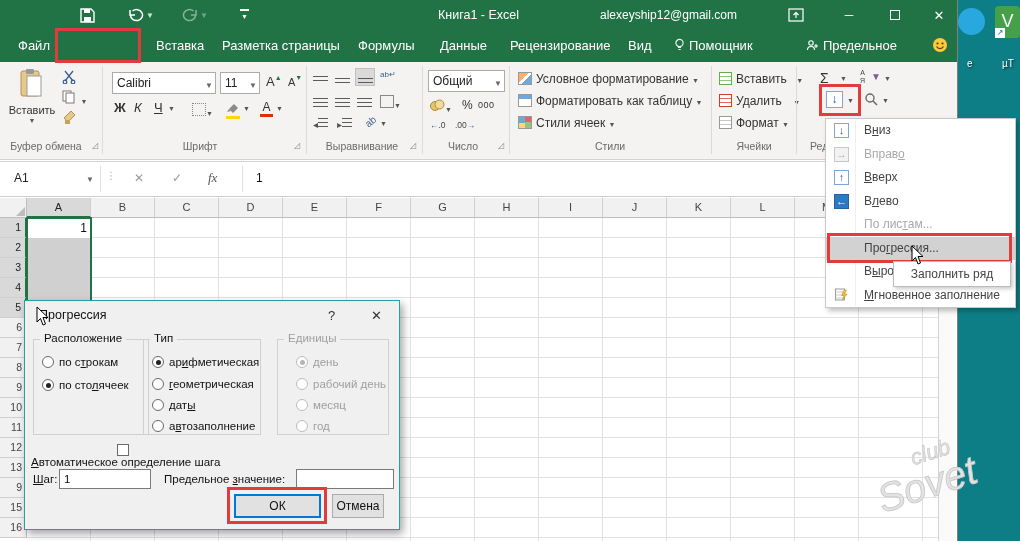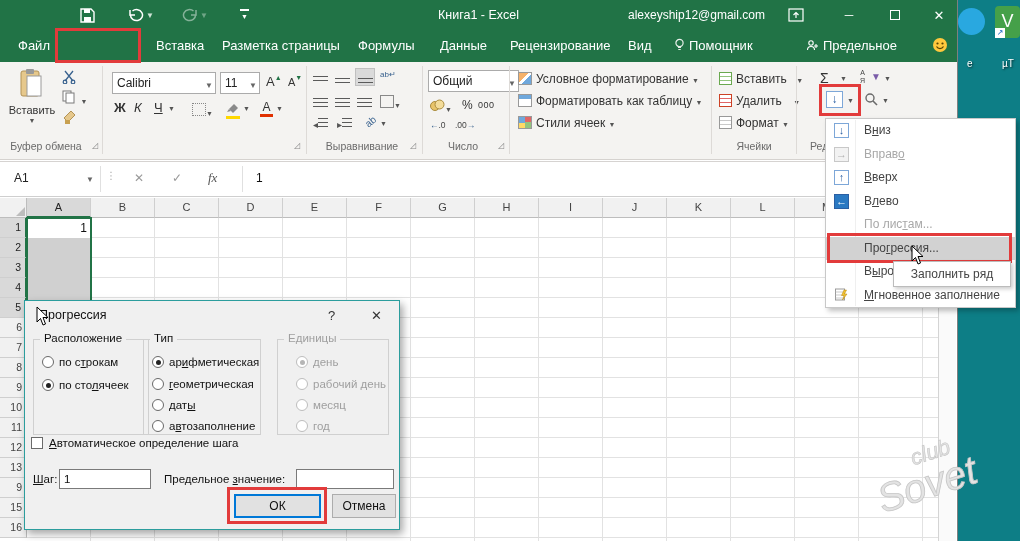--- a/index.html
+++ b/index.html
@@ -102,21 +102,21 @@
       <svg width="16" height="14" viewBox="0 0 16 14">
           <path d="M14 2 v5 h-5" fill="none" stroke="#fff" stroke-width="1.5"></path>
           <path d="M13.5 7 a6 5.5 0 1 1 -2 -4" fill="none" stroke="#fff" stroke-width="1.5"></path>
         </svg>
       <span class="caret">▼</span>
     </div>
     <div class="qat" style="left:240px; display:block; top:9px; height:auto; text-align:center; line-height:5px;">
       <div style="width:9px; height:1.5px; background:#fff; margin:0 auto;"></div>
       <div style="font-size:7px; color:#fff; margin-top:3px;">▼</div>
     </div>
-    <div class="qat" style="left:628px; font-size:12px;">
+    <div class="qat" style="left:600px; font-size:12px;">
         <span>alexeyship12@gmail.com</span>
       </div>
     <div class="qat" style="left:788px;">
       <svg width="16" height="14" viewBox="0 0 16 14">
           <rect x="1" y="1" width="14" height="12" fill="none" stroke="#fff" stroke-width="1.2"></rect>
           <path d="M8 10 V5 M5.5 7 L8 4.5 L10.5 7" stroke="#fff" stroke-width="1.2" fill="none"></path>
         </svg>
     </div>
     <div class="qat" style="left:834px; width:30px; justify-content:center;">
         <span style="font-size:12px;">─</span>
@@ -210,40 +210,41 @@
           <path d="M1 9 L3 6 L5 8 Z" fill="#8a8a8a"></path>
         </svg>
       <div style="width:14px; height:3px; background:#ffd800; margin-top:-2px;"></div>
     </div>
     <div class="rbtn dda" style="left:243px; top:43px;">▼</div>
     <div class="abs" style="left:260px; top:38px; font-size:12px; color:#333;">
       <div style="text-align:center;">А</div>
       <div style="width:13px; height:3px; background:#e03000;"></div>
     </div>
     <div class="rbtn dda" style="left:276px; top:43px;">▼</div>
+    <div class="glabel" style="left:103px; width:194px;">Шрифт</div>
     <div class="launch" style="left:294px;">◿</div>
     <div class="gsep" style="left:306px;"></div>
 
     <div class="abs" style="left:313px; top:8px;"><span class="bars" style="height:8px;"></span></div>
     <div class="abs" style="left:335px; top:10px;"><span class="bars" style="height:8px;"></span></div>
     <div class="abs" style="left:355px; top:6px; width:20px; height:18px; background:#dadada; border:1px solid #c0c0c0; padding:3px 2px;"><span class="bars" style="height:8px;"></span></div>
     <div class="abs" style="left:380px; top:8px; font-size:8px; color:#38618e;"><span>ab</span>↵</div>
     <div class="abs" style="left:313px; top:32px;"><span class="bars"></span></div>
     <div class="abs" style="left:335px; top:32px;"><span class="bars"></span></div>
     <div class="abs" style="left:357px; top:32px;"><span class="bars"></span></div>
     <div class="abs" style="left:380px; top:32px;"><span class="icbox" style="border:1px solid #888;"></span><span class="dda">▼</span></div>
     <div class="abs" style="left:313px; top:56px; font-size:10px; color:#555;">◂<span class="bars" style="width:10px;"></span></div>
     <div class="abs" style="left:337px; top:56px; font-size:10px; color:#555;">▸<span class="bars" style="width:10px;"></span></div>
     <div class="abs" style="left:365px; top:54px; font-size:10px; color:#38618e; transform:rotate(-40deg);">ab</div>
     <div class="rbtn dda" style="left:380px; top:58px;">▼</div>
     <div class="glabel" style="left:307px; width:110px;">Выравнивание</div>
     <div class="launch" style="left:410px;">◿</div>
     <div class="gsep" style="left:422px;"></div>
 
-    <div class="combo" style="left:428px; top:8px; width:91px; height:22px; line-height:20px;"><span>Общий</span><span class="dd">▼</span></div>
+    <div class="combo" style="left:428px; top:8px; width:77px; height:22px; line-height:20px;"><span>Общий</span><span class="dd">▼</span></div>
     <div class="abs" style="left:430px; top:36px;">
       <svg width="15" height="13" viewBox="0 0 15 13">
           <circle cx="5" cy="7" r="4.5" fill="#e8c46a" stroke="#a98b3e"></circle>
           <circle cx="9.5" cy="5.5" r="4.5" fill="#f3dc9a" stroke="#a98b3e"></circle>
         </svg><span class="dda">▼</span>
     </div>
     <div class="rbtn" style="left:462px; top:36px; font-size:12px;">%</div>
     <div class="rbtn" style="left:478px; top:38px; font-size:9px; letter-spacing:.5px;">000</div>
     <div class="abs" style="left:430px; top:58px; font-size:8.5px; color:#444;"><span style="color:#38618e;">←</span>.0</div>
     <div class="abs" style="left:455px; top:58px; font-size:8.5px; color:#444;">.00<span style="color:#38618e;">→</span></div>
@@ -253,20 +254,21 @@
 
     <div class="rbtn3" style="left:518px; top:7px;">
       <span class="icbox" style="background:linear-gradient(135deg,#f6b26b 0 40%,#fff 40% 60%,#6fa8dc 60%); border-color:#999; vertical-align:-2px; margin-right:4px;"></span><span>Условное форматирование</span> <span class="dda">▼</span>
     </div>
     <div class="rbtn3" style="left:518px; top:29px;">
       <span class="icbox" style="background:linear-gradient(to bottom,#6fa8dc 0 35%,#fff 35%); border-color:#999; vertical-align:-2px; margin-right:4px;"></span><span>Форматировать как таблицу</span> <span class="dda">▼</span>
     </div>
     <div class="rbtn3" style="left:518px; top:51px;">
       <span class="icbox" style="background:conic-gradient(#e06666 0 25%,#93c47d 25% 50%,#ffd966 50% 75%,#6fa8dc 75%); border-color:#999; vertical-align:-2px; margin-right:4px;"></span><span>Стили ячеек</span> <span class="dda">▼</span>
     </div>
+    <div class="glabel" style="left:510px; width:200px;">Стили</div>
     <div class="gsep" style="left:711px;"></div>
 
     <div class="rbtn3" style="left:719px; top:7px;">
       <span class="icbox" style="background:repeating-linear-gradient(to bottom,#fff 0 3px,#93c47d 3px 4px); border-color:#6aa84f; width:13px; vertical-align:-2px; margin-right:4px;"></span><span>Вставить</span> <span class="dda" style="margin-left:6px;">▼</span>
     </div>
     <div class="rbtn3" style="left:719px; top:29px;">
       <span class="icbox" style="background:repeating-linear-gradient(to bottom,#fff 0 3px,#e06666 3px 4px); border-color:#cc4125; width:13px; vertical-align:-2px; margin-right:4px;"></span><span>Удалить</span> <span class="dda" style="margin-left:8px;">▼</span>
     </div>
     <div class="rbtn3" style="left:719px; top:51px;">
       <span class="icbox" style="background:repeating-linear-gradient(to bottom,#fff 0 3px,#c9c9c9 3px 4px); border-color:#999; width:13px; vertical-align:-2px; margin-right:4px;"></span><span>Формат</span> <span class="dda">▼</span>
@@ -448,32 +450,32 @@
     <div class="radio" style="top:59px;">
         <span class="rb"></span>
         <span>месяц</span>
       </div>
     <div class="radio" style="top:80px;">
         <span class="rb"></span>
         <span>год</span>
       </div>
   </div>
 
-  <div class="abs" style="left:6px; top:136px; display:flex; align-items:center; font-size:11.5px; color:#111;">
+  <div class="abs" style="left:6px; top:143px; display:flex; align-items:center; font-size:11.5px; color:#111;flex-direction:column;">
     <span style="width:12px; height:12px; border:1px solid #6a6a6a; background:#fff; margin-right:6px;"></span>
     <span><span></span><span class="u">А</span><span>втоматическое определение шага</span></span>
   </div>
 
   <div class="abs" style="left:8px; top:172px; font-size:11.5px; color:#111;"><span class="u">Ш</span><span>аг:</span></div>
   <div class="dinput" style="left:34px; top:168px; width:92px; height:20px;">1</div>
   <div class="abs" style="left:139px; top:172px; font-size:11.5px; color:#111;"><span>Предельное </span><span class="u">з</span><span>начение:</span></div>
   <div class="dinput" style="left:271px; top:168px; width:98px; height:20px;"></div>
 
   <div class="dlgbtn focus" style="left:209px; top:193px; width:87px;">ОК</div>
-  <div class="dlgbtn" style="left:307px; top:193px; width:64px;">Отмена</div>
+  <div class="dlgbtn" style="left:307px; top:193px; width:52px;">Отмена</div>
 </div>
 
 <div class="redbox" style="left:55px; top:28px; width:86px; height:35px;"></div>
 <div class="redbox" style="left:819px; top:84px; width:42px; height:32px;"></div>
 <div class="redbox" style="left:827px; top:233px; width:185px; height:30px;"></div>
 <div class="redbox" style="left:227px; top:487px; width:100px; height:37px; z-index:25;"></div>
 
 <svg class="abs" style="left:911px; top:245px; z-index:50;" width="14" height="21" viewBox="0 0 14 21">
   <path d="M1 1 L1 16 L4.5 12.5 L7 19 L9.5 18 L7 11.5 L12 11.5 Z" fill="#fff" stroke="#000" stroke-width="1"></path>
 </svg>

